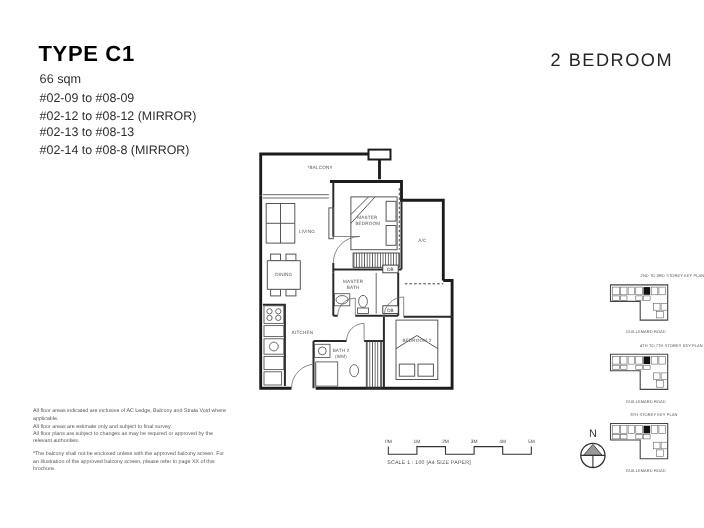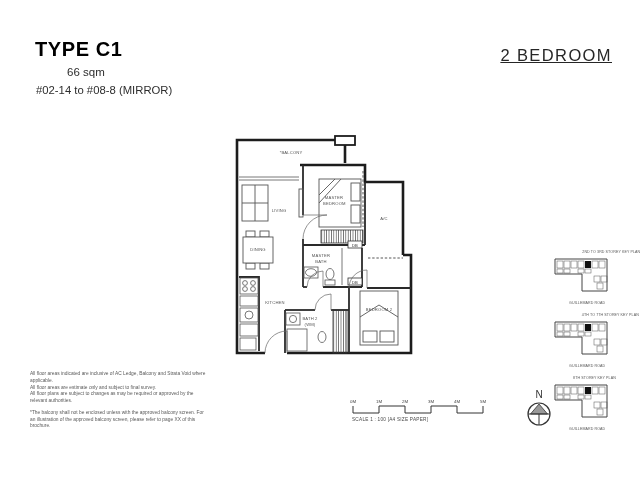--- a/index.html
+++ b/index.html
@@ -4,23 +4,23 @@
 <style>
   html,body{margin:0;padding:0;}
   body{
     width:640px;height:480px;position:relative;overflow:hidden;
     background:#ffffff;color:#222;
     font-family:"Liberation Sans","DejaVu Sans",sans-serif;
   }
   .abs{position:absolute;}
   
   #type-title{left:35px;top:38px;font-size:20px;font-weight:700;letter-spacing:.6px;color:#000000;}
-  #area-label{left:36px;top:66px;font-size:11.5px;color:#2e2e2e;margin-left:31px;}
+  #area-label{left:36px;top:66px;font-size:11.5px;color:#2e2e2e;}
   #unit-list{left:36px;top:83px;font-size:11.3px;line-height:15.6px;color:#2e2e2e;}
-  #bedroom-label{right:28px;top:46px;font-size:16.5px;font-weight:400;letter-spacing:1.4px;color:#262626;text-decoration:underline;}
+  #bedroom-label{right:28px;top:46px;font-size:16.5px;font-weight:400;letter-spacing:1.4px;color:#262626;}
   
   #plan{left:227px;top:127px;width:200px;height:245px;}
   #plan svg{position:absolute;left:0;top:0;}
   .plab{
     position:absolute;transform:translate(-50%,-50%) scale(.52);
     font-size:8px;line-height:1.25;color:#555;text-align:center;
     letter-spacing:.3px;white-space:normal;
   }
   
   #notes{
@@ -50,20 +50,23 @@
     transform:scale(.45);transform-origin:center top;letter-spacing:.2px;
   }
   .keyplan svg{display:block;margin:1px auto 0 auto;}
 </style>
 </head>
 <body>
 
 <div class="abs" id="type-title">TYPE C1</div>
 <div class="abs" id="area-label">66 sqm</div>
 <div class="abs" id="unit-list">
+  <div>#02-09 to #08-09</div>
+  <div>#02-12 to #08-12 (MIRROR)</div>
+  <div>#02-13 to #08-13</div>
   <div>#02-14 to #08-8 (MIRROR)</div>
 </div>
 <div class="abs" id="bedroom-label">2 BEDROOM</div>
 
 <div class="abs" id="plan">
   <svg width="200" height="245" viewBox="0 0 200 245">
     <defs>
       <pattern id="hatch" width="2.4" height="5" patternUnits="userSpaceOnUse">
         <path d="M1.2,0 V5" stroke="#3a3a3a" stroke-width="0.7"></path>
       </pattern>

